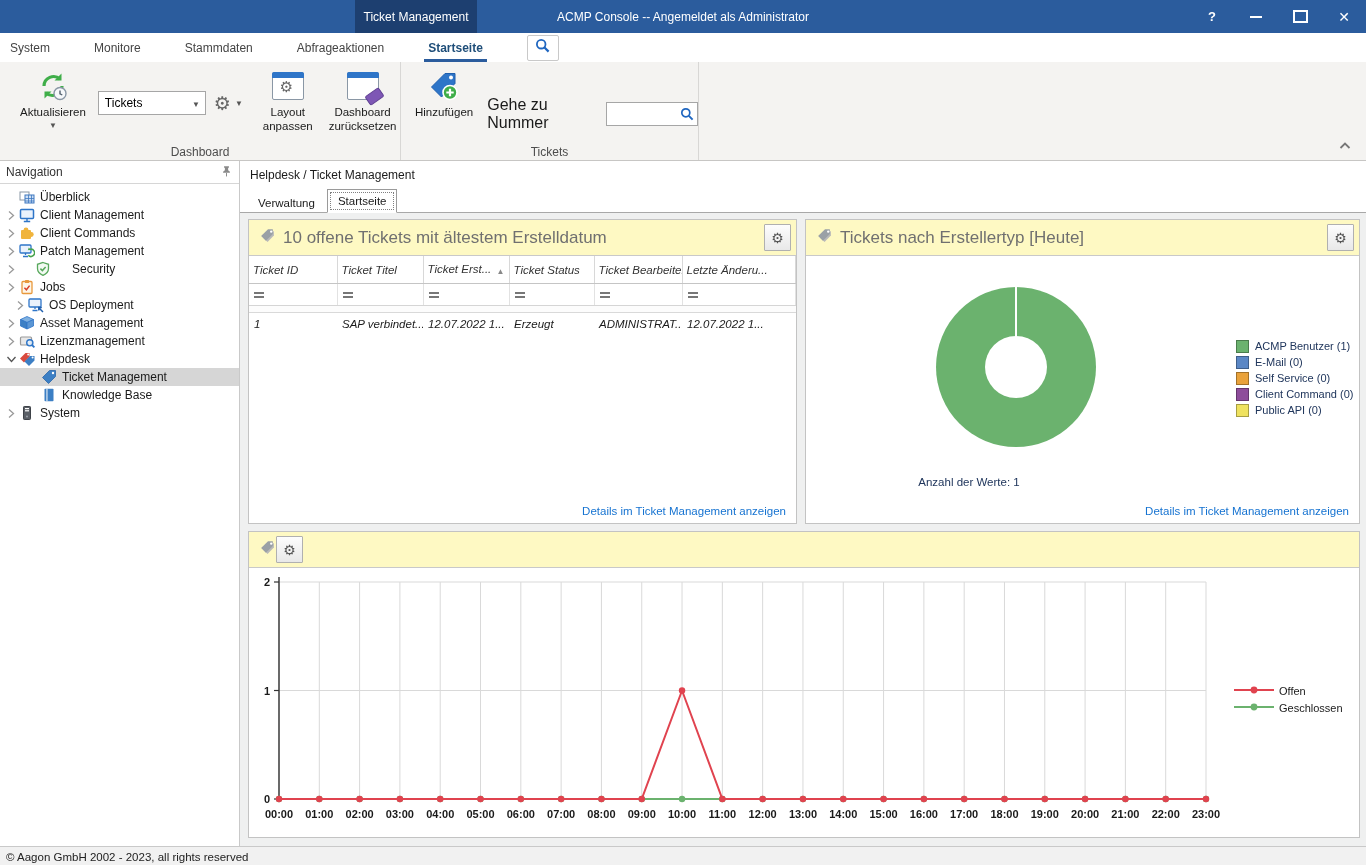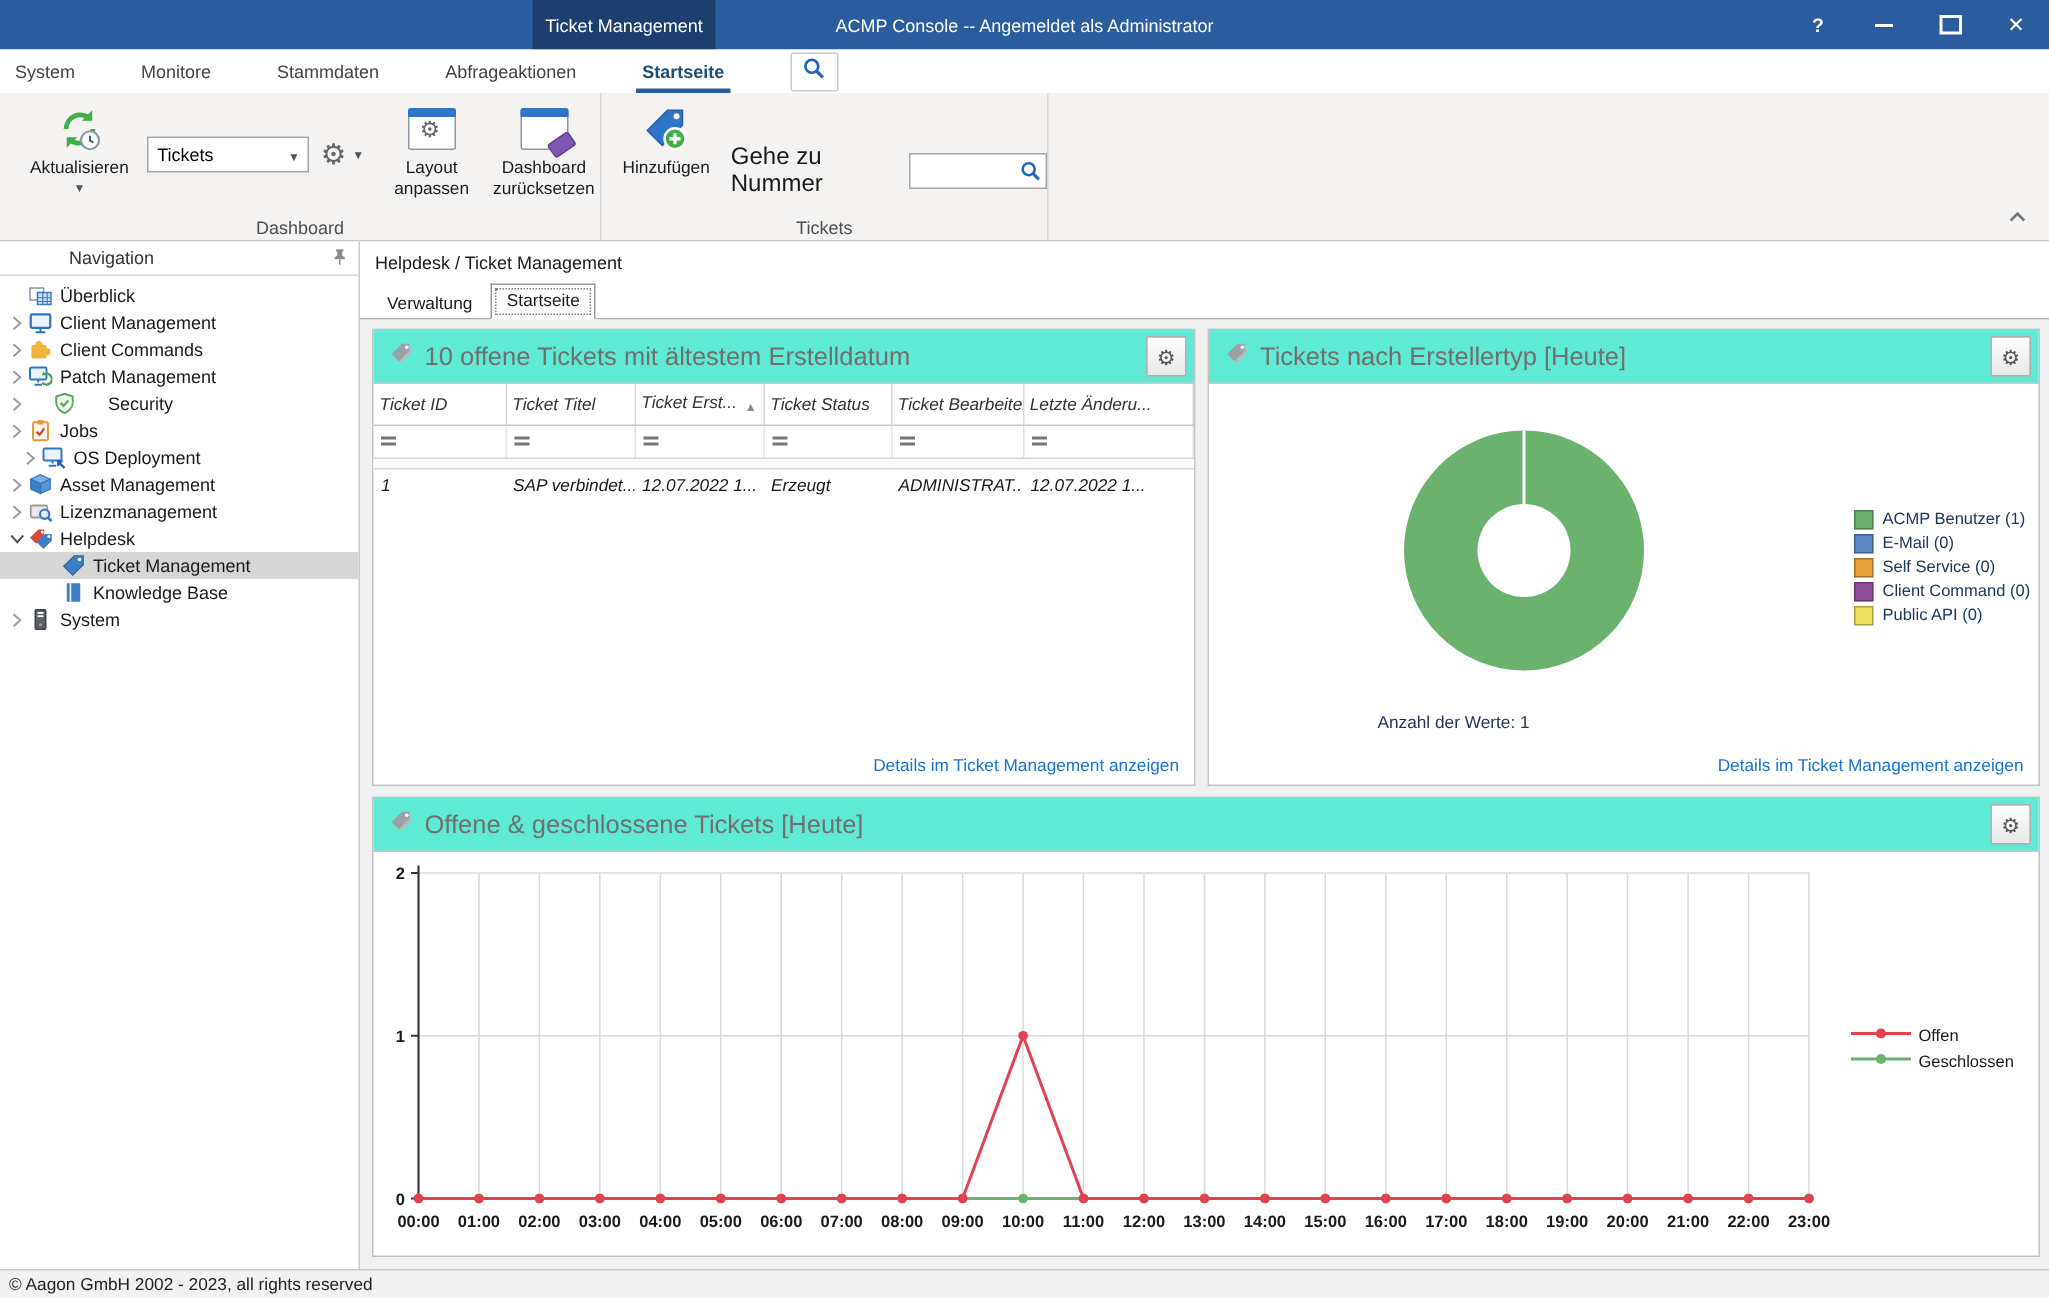--- a/index.html
+++ b/index.html
@@ -58,40 +58,40 @@
   .goto-box input{position:absolute;left:2px;top:1px;width:76px;height:18px;border:none;outline:none;
     font-size:12px;font-family:inherit;}
   .goto-mag{position:absolute;right:3px;top:4px;}
   .ribbon-collapse{position:absolute;right:14px;bottom:6px;}
 
   
   .workspace{position:relative;height:685px;display:flex;}
   .sidebar{width:239px;border-right:1px solid #c9c9c9;background:#fff;flex:none;}
   .side-header{height:22px;border-bottom:1px solid #d6d6d6;display:flex;align-items:center;
     font-size:12px;color:#333;padding:0 6px;}
-  .side-header .sh-label{flex:1;margin-left:40px;}
+  .side-header .sh-label{flex:1;}
   .tree{padding-top:4px;}
   .tree-row{height:18px;display:flex;align-items:center;font-size:12px;color:#1a1a1a;white-space:nowrap;}
   .tree-row.selected{background:#d6d6d6;}
   .expander{width:14px;display:flex;align-items:center;justify-content:center;flex:none;}
   .tree-icon{width:18px;height:16px;display:flex;align-items:center;justify-content:center;flex:none;margin-right:4px;}
   .content{flex:1;display:flex;flex-direction:column;min-width:0;}
   .breadcrumb-bar{height:28px;background:#fff;display:flex;align-items:center;padding-left:10px;
     font-size:12px;color:#1a1a1a;}
   .tabstrip{height:24px;background:#fff;display:flex;align-items:flex-end;padding-left:8px;position:relative;}
   .tabstrip::after{content:"";position:absolute;left:0;right:0;bottom:0;height:1px;background:#a8a8a8;}
   .ctab{height:20px;padding:0 10px;font-size:11.5px;color:#1a1a1a;display:flex;align-items:center;
     margin-right:2px;position:relative;z-index:1;}
   .ctab.active{background:#fff;border:1px solid #9a9a9a;border-bottom:1px solid #fff;height:22px;
     outline:1px dotted #808080;outline-offset:-4px;}
   .dashboard{flex:1;position:relative;background:#eff0f0;}
 
   
   .panel{position:absolute;background:#fff;border:1px solid #c3c3c3;}
-  .panel-header{height:35px;background:#5eead4;border-bottom:1px solid #c9c9c9;display:flex;
+  .panel-header{height:35px;background:#fef9c3;border-bottom:1px solid #c9c9c9;display:flex;
     align-items:center;padding:0 5px 0 10px;}
   .panel-title{font-size:17px;font-weight:300;color:#707070;margin-left:7px;flex:1;
     white-space:nowrap;overflow:hidden;}
   .panel-gear{width:25px;height:25px;border:1px solid #b0b0b0;background:linear-gradient(#fdfdfd,#e8e8e8);
     display:flex;align-items:center;justify-content:center;border-radius:1px;}
   .panel-gear .gear-glyph{font-size:14px;color:#555;}
   .panel-body{position:relative;}
   #panel-table{left:8px;top:6px;width:547px;height:303px;}
   #panel-donut{left:565px;top:6px;width:553px;height:303px;}
   #panel-line{left:8px;top:318px;width:1110px;height:305px;}
@@ -569,21 +569,20 @@
 
         <div class="panel" id="panel-line">
           <div class="panel-header">
             <span>
               <svg width="17" height="17" viewBox="0 0 16 16">
                   <path d="M4 10L10 4h4v4l-6 6z" fill="#b9b9b9"></path>
                   <path d="M2 8.5L8.5 2h4.5v4.5L6.5 13z" fill="#9aa0a6"></path>
                   <circle cx="11.5" cy="4.3" r="1.1" fill="#fff"></circle>
                 </svg>
             </span>
-            <span class="panel-title">Offene &amp; geschlossene Tickets [Heute]</span>
             <span class="panel-gear">
                 <span class="gear-glyph">⚙</span>
               </span>
           </div>
           <div class="panel-body" style="height:268px;">
             <div id="line-chart-host"><svg width="1108" height="266" viewBox="0 0 1108 266">
                   <line x1="30" y1="14" x2="30" y2="231" stroke="#d9d9d9" stroke-width="1"></line>
                   <line x1="70.30434782608695" y1="14" x2="70.30434782608695" y2="231" stroke="#d9d9d9" stroke-width="1"></line>
                   <line x1="110.6086956521739" y1="14" x2="110.6086956521739" y2="231" stroke="#d9d9d9" stroke-width="1"></line>
                   <line x1="150.91304347826087" y1="14" x2="150.91304347826087" y2="231" stroke="#d9d9d9" stroke-width="1"></line>

